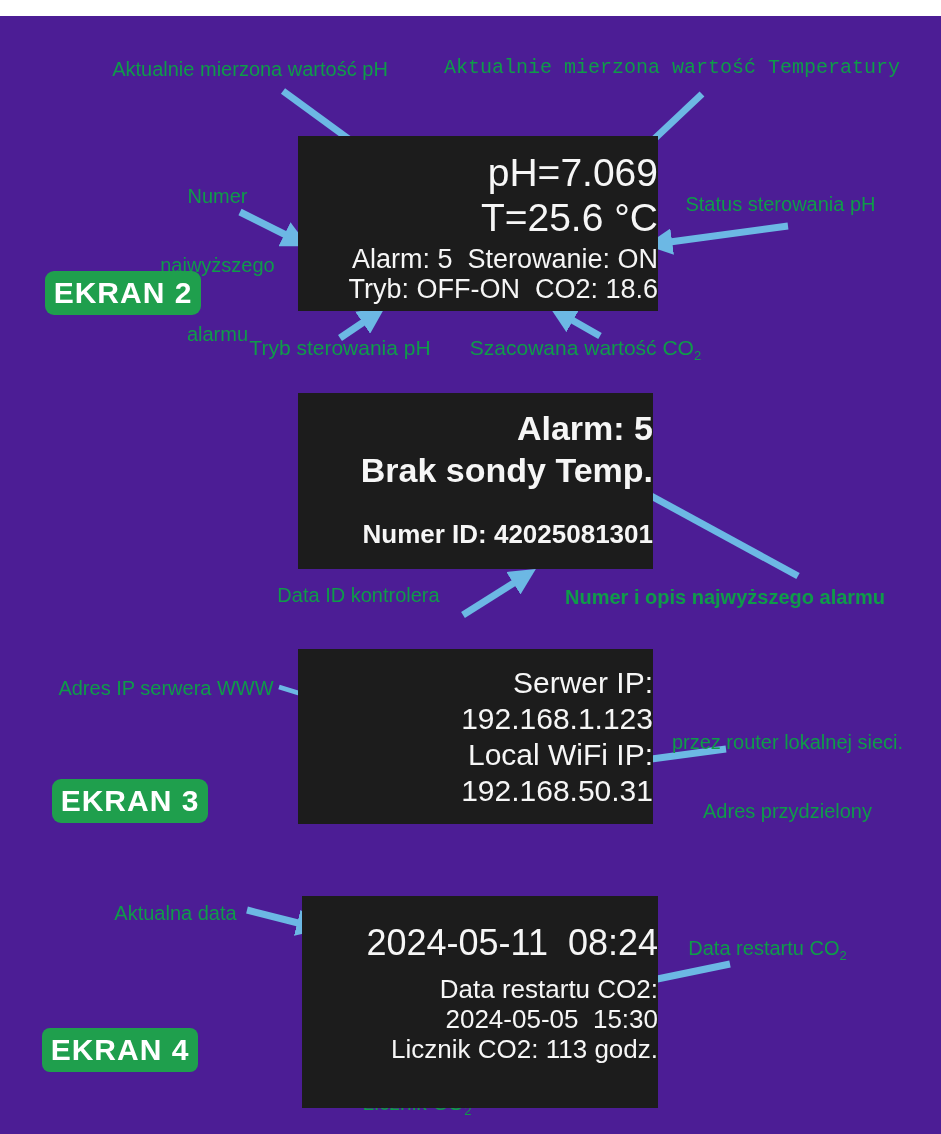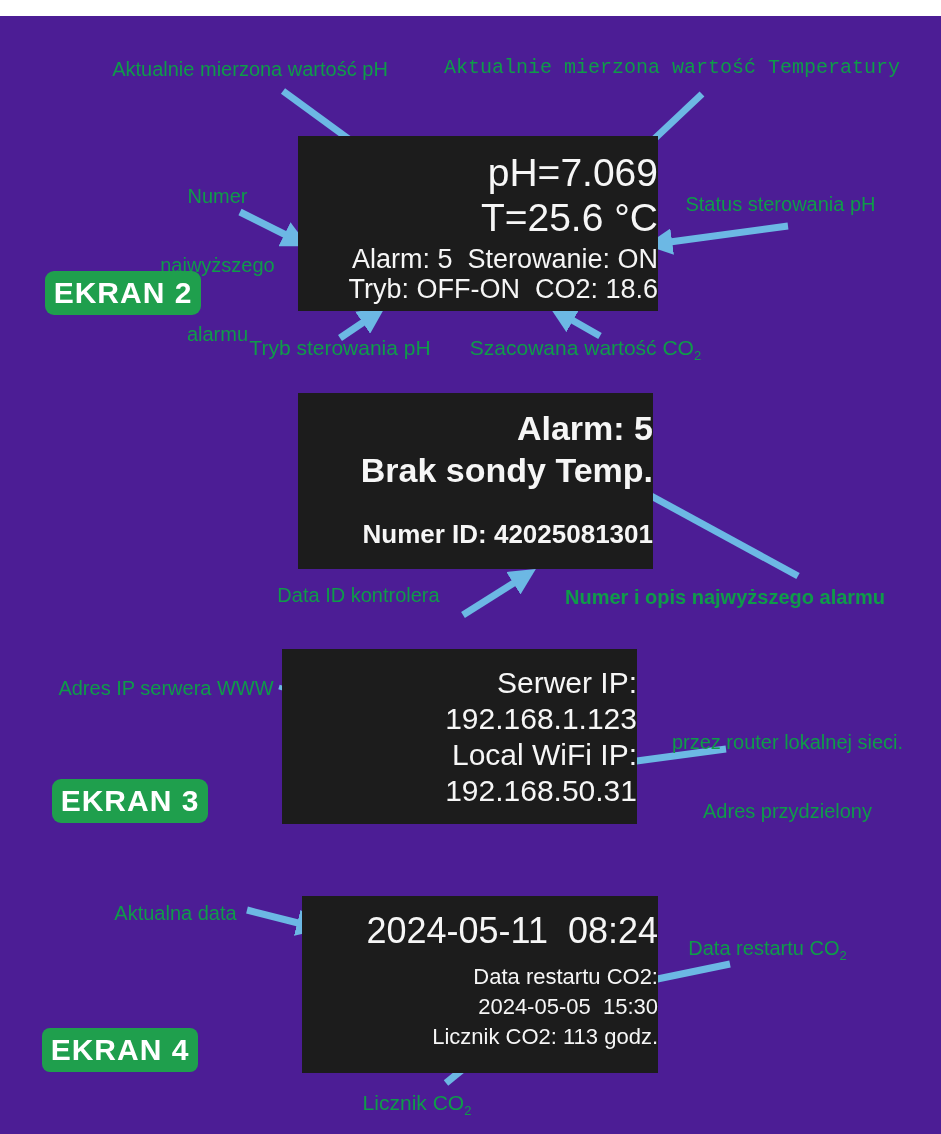--- a/index.html
+++ b/index.html
@@ -39,26 +39,26 @@
   }
   .s1{left:298px;top:120px;width:360px;height:175px;padding-top:14px;box-sizing:border-box;}
   .s1 .big{font-size:39px;line-height:45px;}
   .s1 .small{font-size:27px;line-height:30px;}
   .s1 .gap{margin-top:4px;}
 
   .s2{left:298px;top:377px;width:355px;height:176px;padding-top:14px;padding-bottom:20px;box-sizing:border-box;font-weight:bold;}
   .s2 .big{font-size:34px;line-height:42px;}
   .s2 .small{font-size:26px;line-height:30px;margin-top:auto;}
 
-  .s3{left:282px;top:633px;width:355px;height:175px;padding-top:16px;box-sizing:border-box;}
+  .s3{left:298px;top:633px;width:355px;height:175px;padding-top:16px;box-sizing:border-box;}
   .s3 .line{font-size:30px;line-height:36px;}
 
-  .s4{left:302px;top:880px;width:356px;height:177px;padding-top:12px;box-sizing:border-box;}
+  .s4{left:302px;top:880px;width:356px;height:212px;padding-top:24px;box-sizing:border-box;}
   .s4 .big{font-size:36px;line-height:46px;}
-  .s4 .small{font-size:22px;line-height:30px;}
+  .s4 .small{font-size:26px;line-height:30px;}
   .s4 .gap{margin-top:8px;}
 
   
   .a1{left:100px;top:42px;width:300px;}
   .a2{left:444px;top:40px;width:400px;font-family:Liberation Mono, monospace;}
   .a3{left:150px;top:123px;width:135px;}
   .a4{left:678px;top:177px;width:205px;}
   .a5{left:245px;top:320px;width:190px;font-size:21px;}
   .a6{left:468px;top:320px;width:235px;font-size:21px;}
   .a7{left:256px;top:568px;width:205px;}

